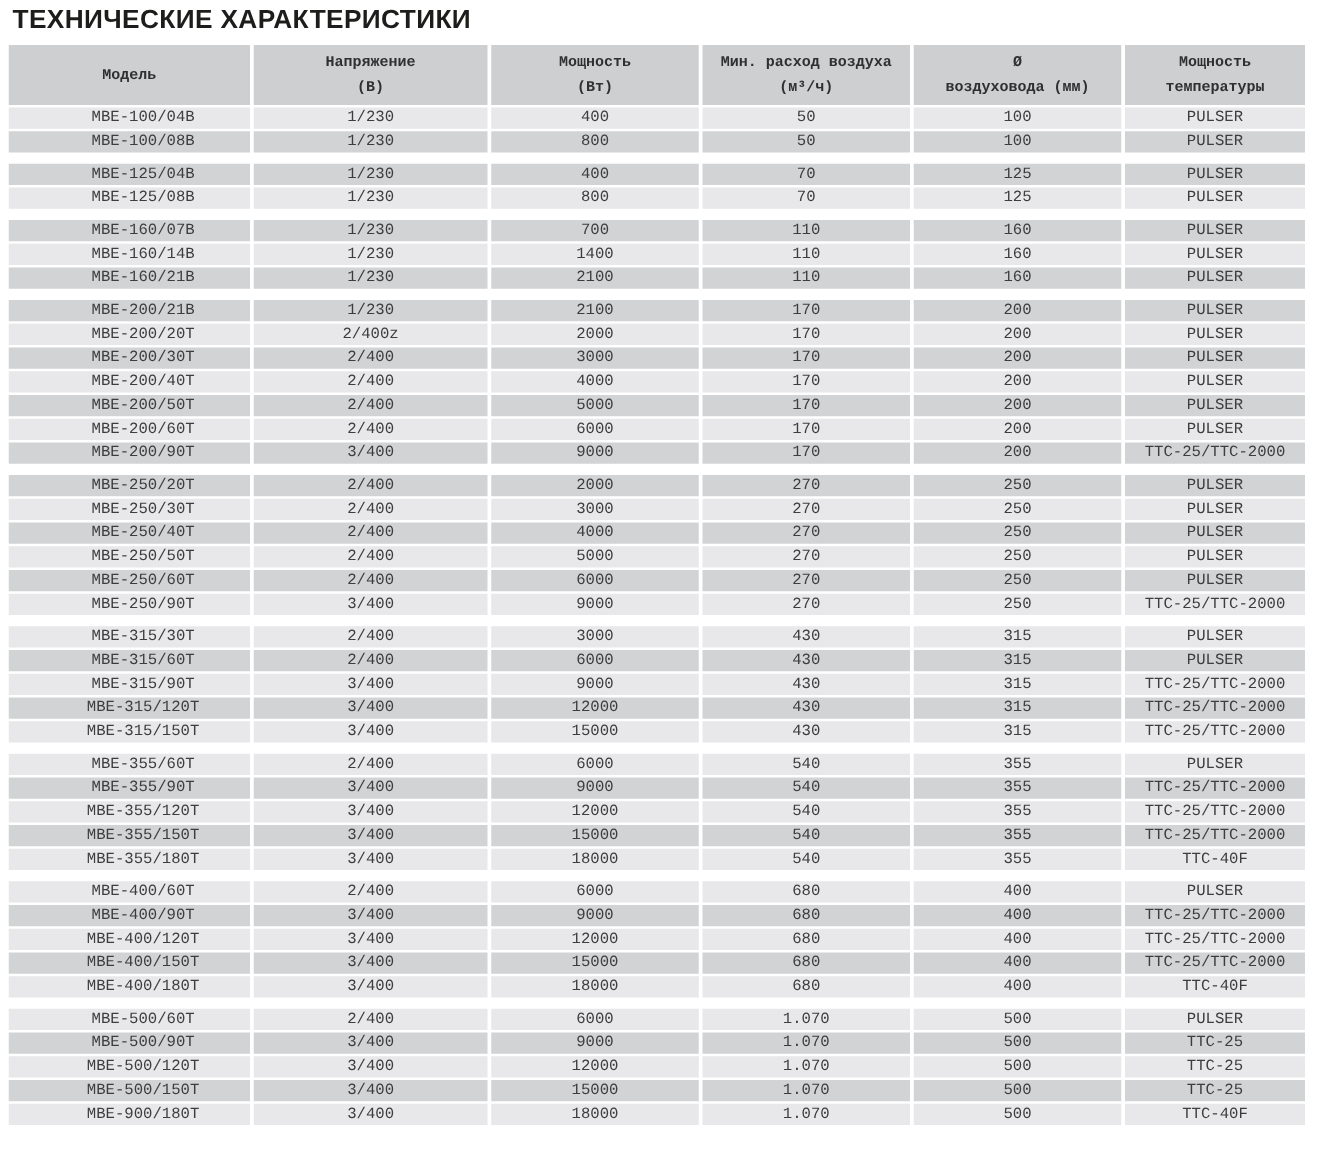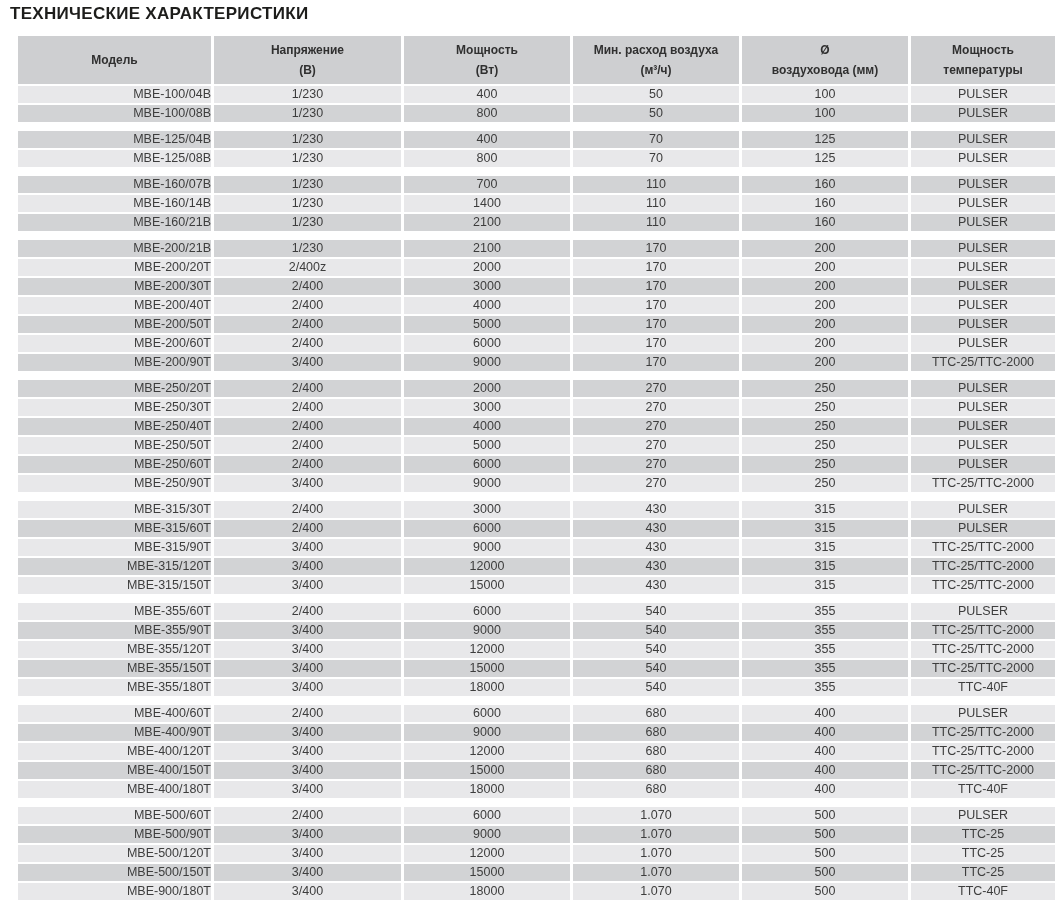--- a/index.html
+++ b/index.html
@@ -11,29 +11,30 @@
     width: 1061px;
     height: 923px;
     position: relative;
     font-family: "Liberation Sans", "DejaVu Sans", sans-serif;
     overflow: hidden;
   }
   .page-title {
     position: absolute;
     left: 10px;
     top: 4px;
-    font-size: 17px;
+    font-size: 21px;
     font-weight: bold;
     color: #1d1d1b;
     letter-spacing: 0.3px;
   }
   .tbl-wrap {
     position: absolute;
-    left: 15px;
+    left: 4px;
     top: 34px;
+    font-family: Liberation Mono, monospace;
   }
   table.specs {
     border-collapse: separate;
     border-spacing: 3px 2px;
     table-layout: fixed;
   }
   table.specs th {
     background: var(--header-bg, #cecfd1);
     height: 48px;
     font-size: 12px;
@@ -53,21 +54,21 @@
     text-align: center;
     vertical-align: middle;
     padding: 0;
     line-height: 17px;
     white-space: nowrap;
     overflow: hidden;
   }
   table.specs tr.light td { background: var(--row-light, #e8e8ea); }
   table.specs tr.dark  td { background: var(--row-dark,  #d2d3d5); }
   table.specs td.model-cell {
-    text-align: right;
+    text-align: center;
     padding-left: 22px;
   }
   table.specs tr.spacer td {
     background: transparent;
     height: 5px;
     line-height: 5px;
     font-size: 1px;
     padding: 0;
   }
 </style>

